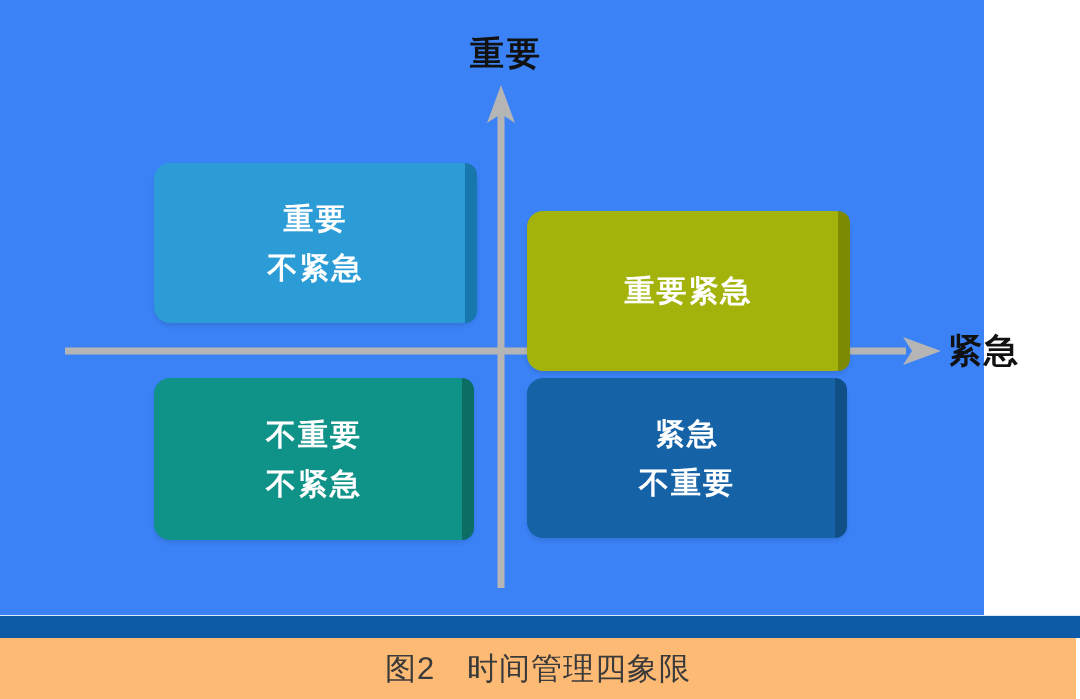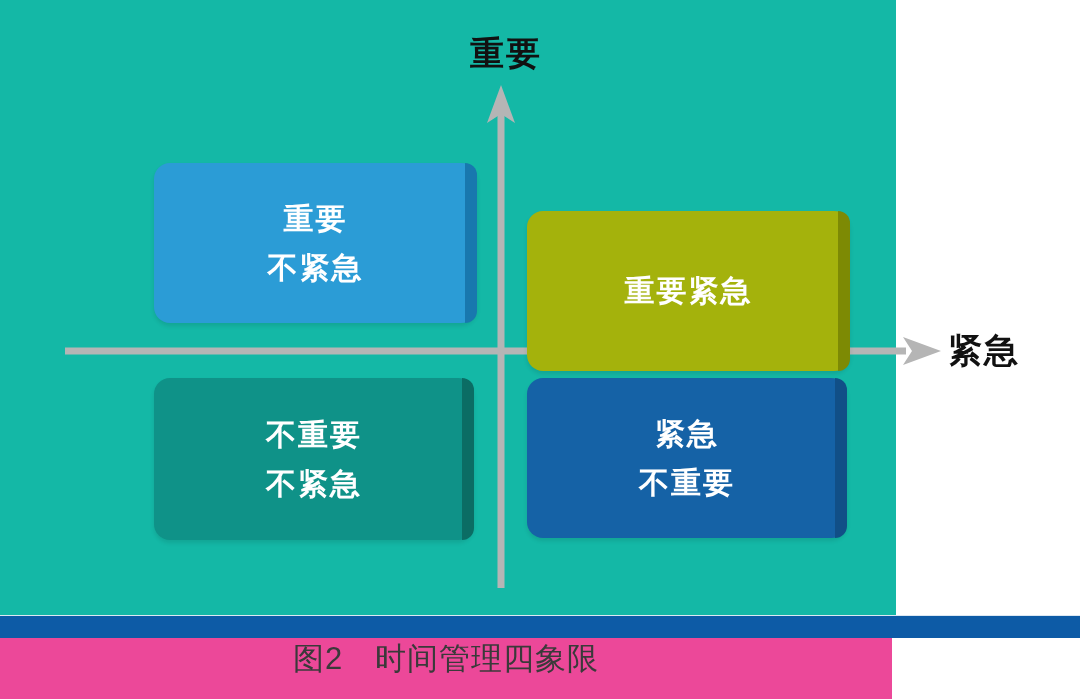--- a/index.html
+++ b/index.html
@@ -13,22 +13,22 @@
   .canvas {
     position: absolute;
     left: 0; top: 0;
     width: 1080px; height: 699px;
     background: #ffffff;
   }
   
   .diagram-area {
     position: absolute;
     left: 0; top: 0;
-    width: 896px; height: 615px;
-    background: #14b8a6;
+    width: 984px; height: 615px;
+    background: #3b82f6;
   }
   
   .axes-svg {
     position: absolute;
     left: 0; top: 0;
     width: 1080px; height: 615px;
     pointer-events: none;
   }
   
   .axis-label {
@@ -80,23 +80,24 @@
   .divider-bar {
     position: absolute;
     left: 0; top: 615px;
     width: 1080px; height: 23px;
     background: #0d5ba6;
     border-top: 1px solid #dce8f2;
   }
   .caption-area {
     position: absolute;
     left: 0; top: 638px;
-    width: 892px; height: 61px;
-    background: #ec4899;
+    width: 1076px; height: 61px;
+    background: #fdba74;
     display: flex;
+    align-items: center;
     justify-content: center;
   }
   .caption {
     color: #3a3a3a;
     font-size: 31px;
     font-weight: 400;
     letter-spacing: 1px;
     white-space: pre;
   }
 </style>

